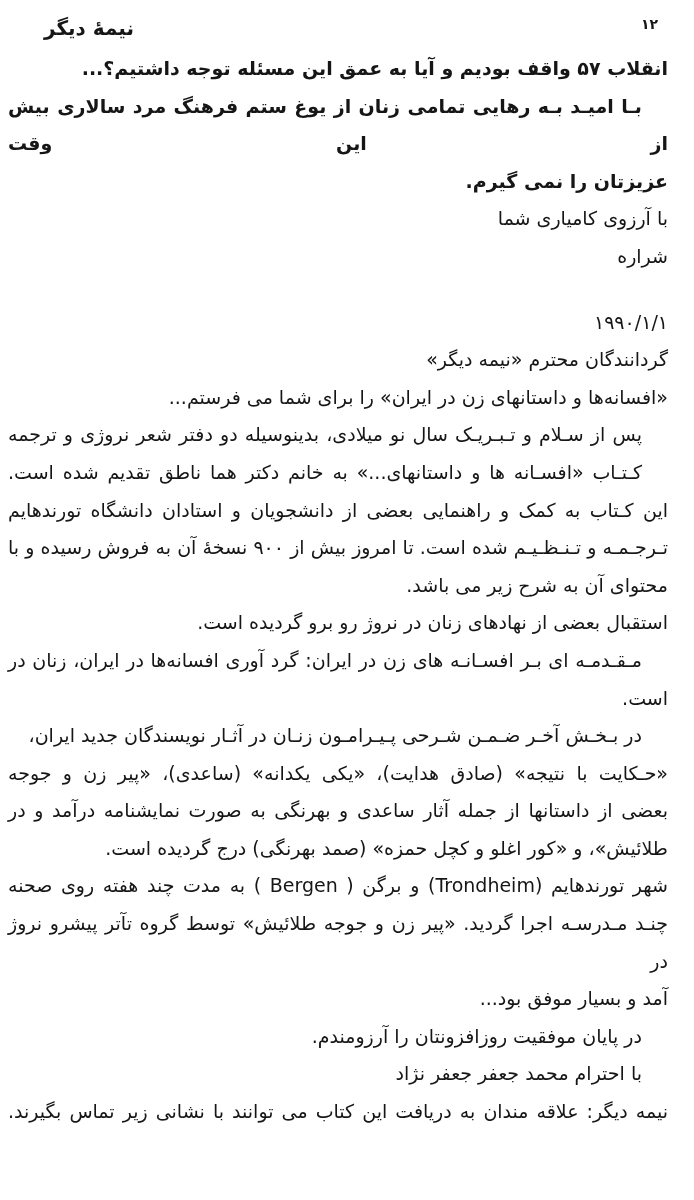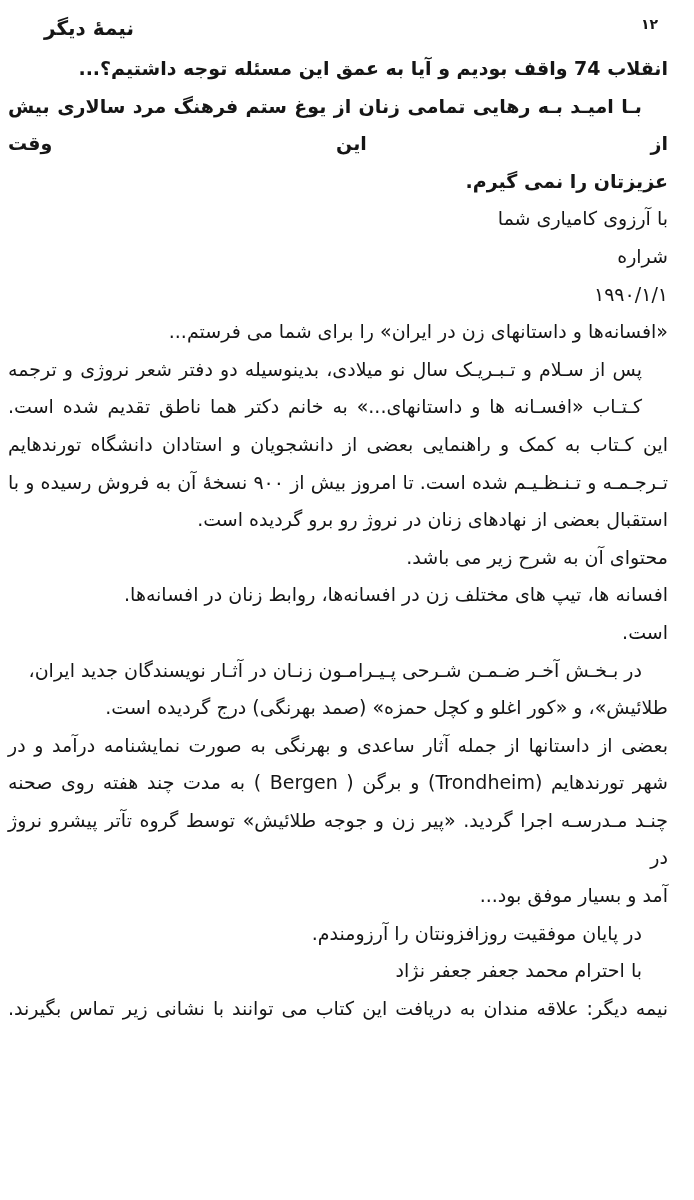--- a/index.html
+++ b/index.html
@@ -30,52 +30,54 @@
     line-height: 37.6px;
   }
   p.line {
     margin: 0;
     text-align: justify; 
     white-space: normal;
   }
   p.full { text-align-last: justify; }
   p.indent { text-indent: 26px; }
   p.bold { font-weight: bold; }
-  p.gap { }
+  p.gap { margin-top: 28px; }
   .note-label { font-weight: normal; }
 </style>
 </head>
 <body>
 
 <div class="page">
 
   <div class="header">
     <span class="page-number">۱۲</span>
     <span class="running-title">نیمهٔ دیگر</span>
   </div>
 
   <div class="content">
-    <p class="line bold">انقلاب 74 واقف بودیم و آیا به عمق این مسئله توجه داشتیم؟...</p>
+    <p class="line bold">انقلاب ۵۷ واقف بودیم و آیا به عمق این مسئله توجه داشتیم؟...</p>
     <p class="line bold indent full">بـا امیـد بـه رهایی تمامی زنان از یوغ ستم فرهنگ مرد سالاری بیش از این وقت</p>
     <p class="line bold">عزیزتان را نمی گیرم.</p>
     <p class="line">با آرزوی کامیاری شما</p>
     <p class="line">شراره</p>
     <p class="line gap">۱۹۹۰/۱/۱</p>
+    <p class="line">گردانندگان محترم «نیمه دیگر»</p>
     <p class="line">«افسانه‌ها و داستانهای زن در ایران» را برای شما می فرستم...</p>
     <p class="line indent full">پس از سـلام و تـبـریـک سال نو میلادی، بدینوسیله دو دفتر شعر نروژی و ترجمه</p>
     <p class="line indent full">کـتـاب «افسـانه ها و داستانهای...» به خانم دکتر هما ناطق تقدیم شده است.</p>
     <p class="line full">این کـتاب به کمک و راهنمایی بعضی از دانشجویان و استادان دانشگاه تورندهایم</p>
     <p class="line full">تـرجـمـه و تـنـظـیـم شده است. تا امروز بیش از ۹۰۰ نسخهٔ آن به فروش رسیده و با</p>
+    <p class="line">محتوای آن به شرح زیر می باشد.</p>
     <p class="line">استقبال بعضی از نهادهای زنان در نروژ رو برو گردیده است.</p>
-    <p class="line">محتوای آن به شرح زیر می باشد.</p>
-    <p class="line">افسانه ها، تیپ های مختلف زن در افسانه‌ها، روابط زنان در افسانه‌ها.</p>
+    <p class="line indent full">مـقـدمـه ای بـر افسـانـه های زن در ایران: گرد آوری افسانه‌ها در ایران، زنان در</p>
     <p class="line">است.</p>
     <p class="line indent">در بـخـش آخـر ضـمـن شـرحی پـیـرامـون زنـان در آثـار نویسندگان جدید ایران،</p>
+    <p class="line full">«حـکایت با نتیجه» (صادق هدایت)، «یکی یکدانه» (ساعدی)، «پیر زن و جوجه</p>
+    <p class="line full">بعضی از داستانها از جمله آثار ساعدی و بهرنگی به صورت نمایشنامه درآمد و در</p>
     <p class="line">طلائیش»، و «کور اغلو و کچل حمزه» (صمد بهرنگی) درج گردیده است.</p>
-    <p class="line full">بعضی از داستانها از جمله آثار ساعدی و بهرنگی به صورت نمایشنامه درآمد و در</p>
     <p class="line full">شهر تورندهایم (Trondheim) و برگن ( Bergen ) به مدت چند هفته روی صحنه</p>
     <p class="line full">چنـد مـدرسـه اجرا گردید. «پیر زن و جوجه طلائیش» توسط گروه تآتر پیشرو نروژ در</p>
     <p class="line">آمد و بسیار موفق بود...</p>
     <p class="line indent">در پایان موفقیت روزافزونتان را آرزومندم.</p>
     <p class="line indent">با احترام محمد جعفر جعفر نژاد</p>
     <p class="line full"><span class="note-label">نیمه دیگر:</span><span> علاقه مندان به دریافت این کتاب می توانند با نشانی زیر تماس بگیرند.</span></p>
   </div>
 
 </div>
 

